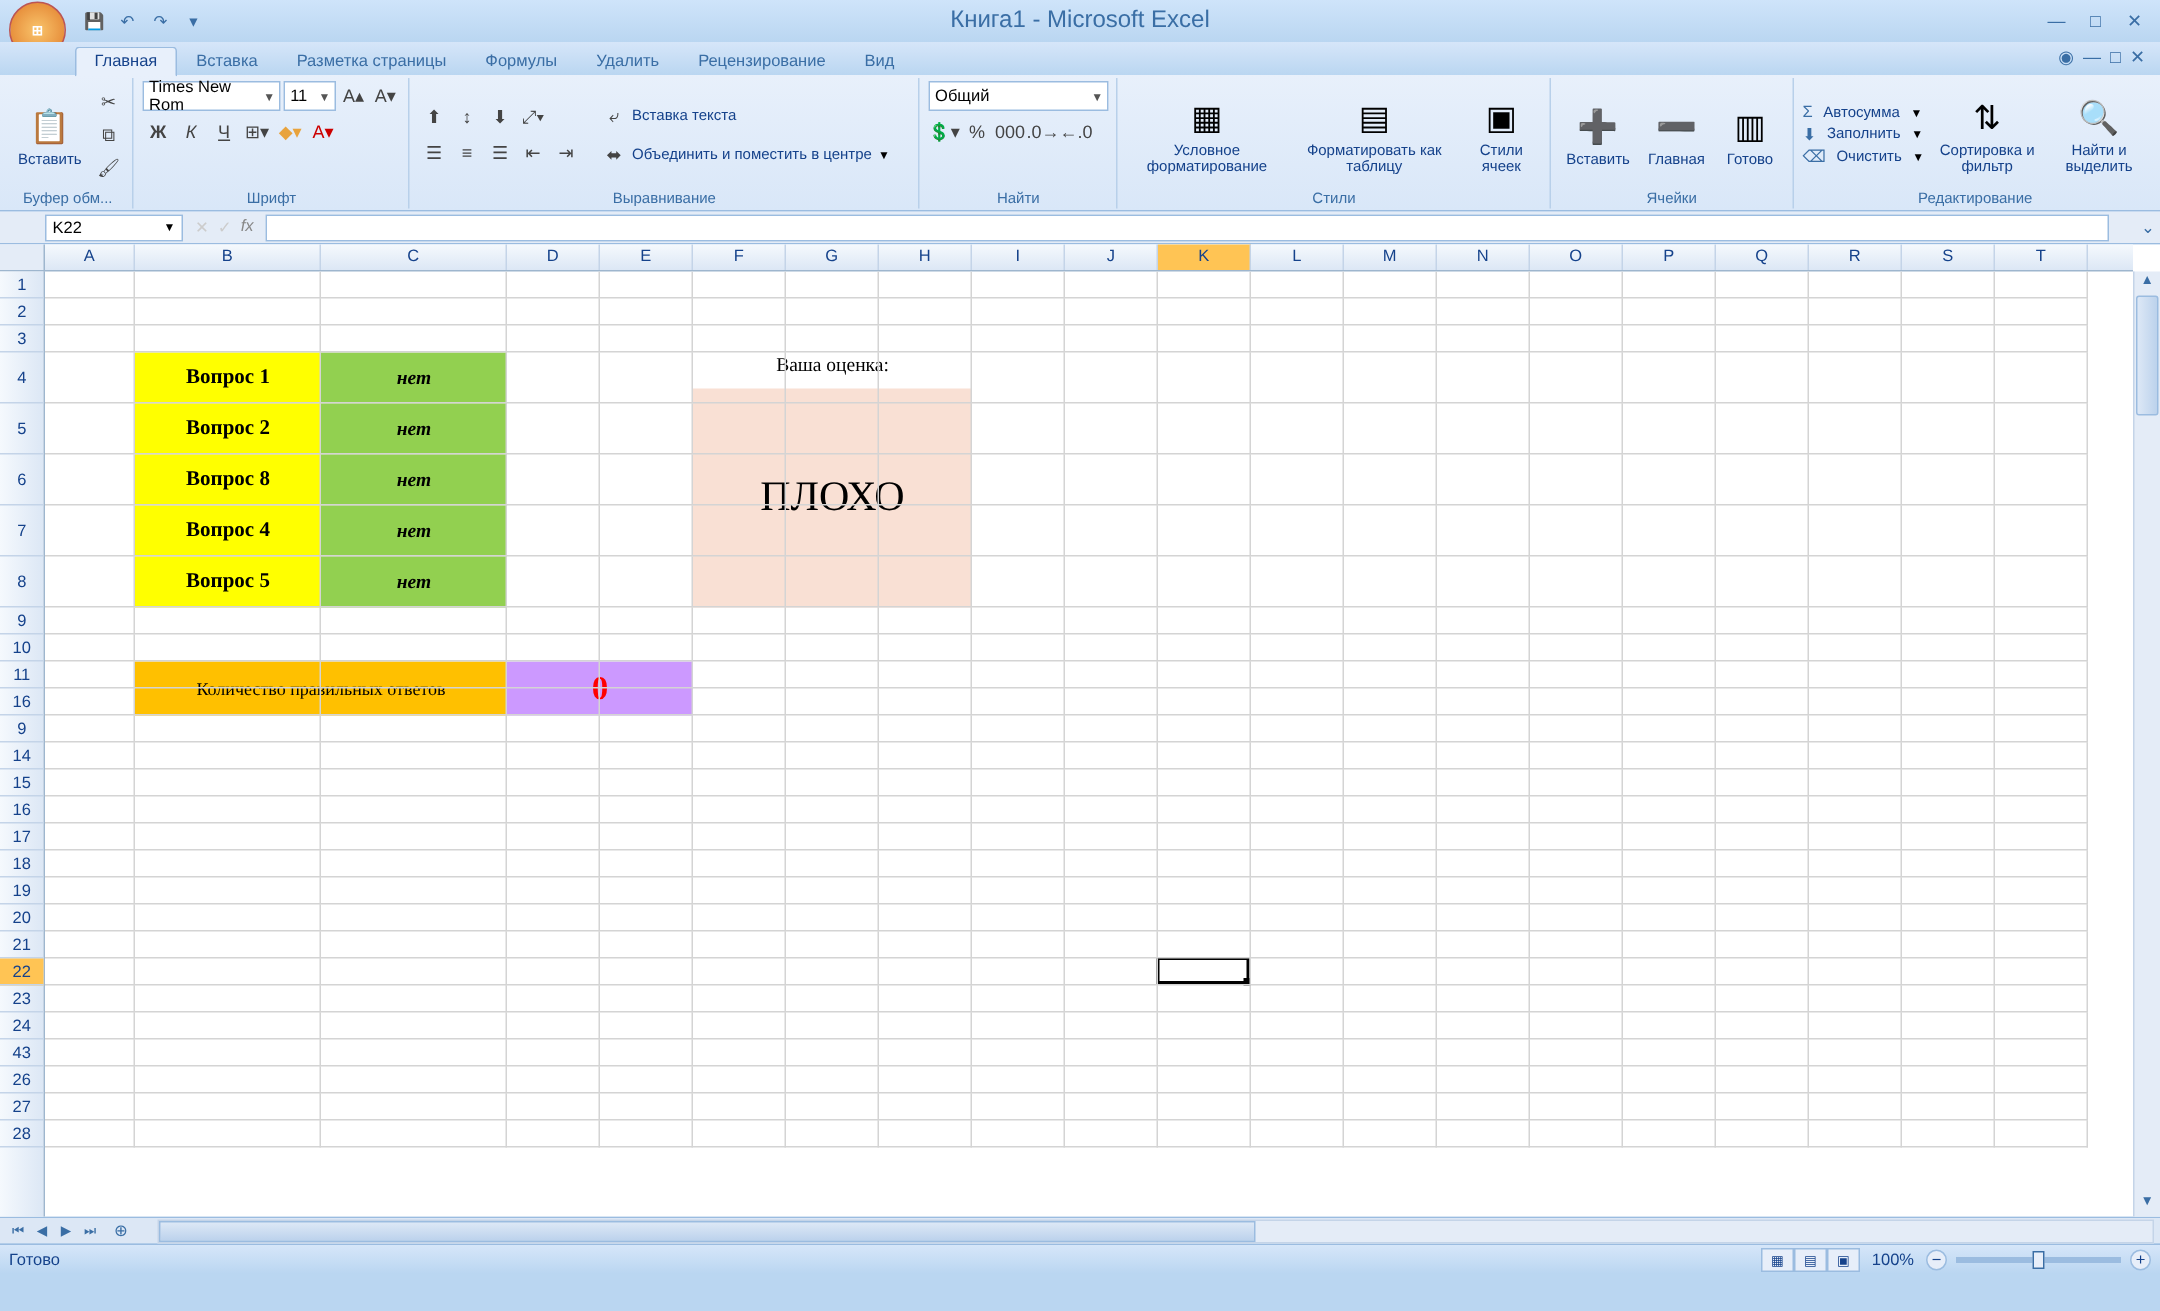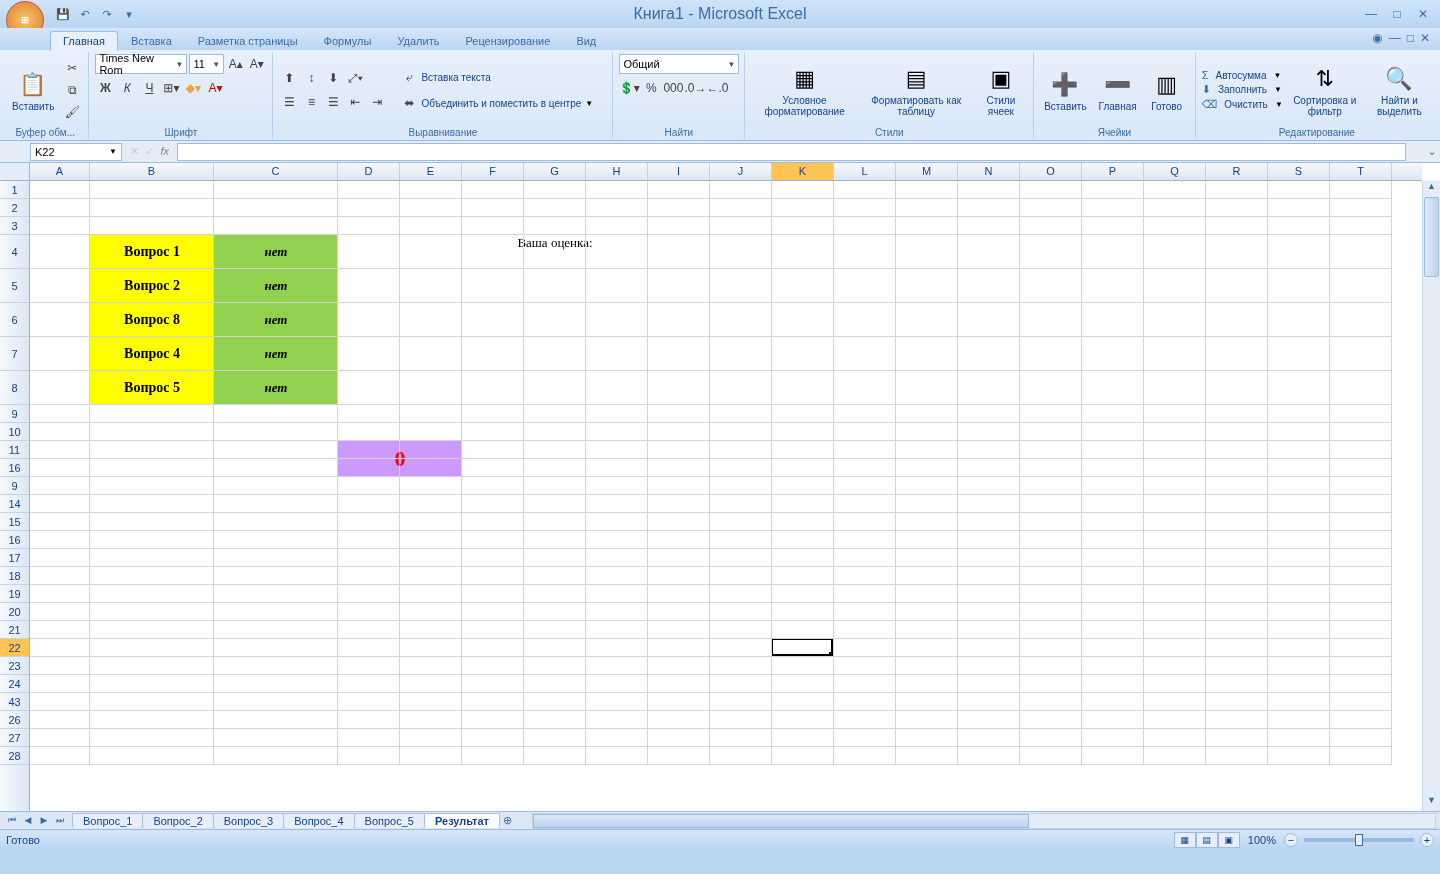--- a/index.html
+++ b/index.html
@@ -346,23 +346,25 @@
     <div class="ov q-ans" style="left:184px;top:54px;width:124px;height:34px;">нет</div>
     <div class="ov q-label" style="left:60px;top:88px;width:124px;height:34px;">Вопрос 2</div>
     <div class="ov q-ans" style="left:184px;top:88px;width:124px;height:34px;">нет</div>
     <div class="ov q-label" style="left:60px;top:122px;width:124px;height:34px;">Вопрос 8</div>
     <div class="ov q-ans" style="left:184px;top:122px;width:124px;height:34px;">нет</div>
     <div class="ov q-label" style="left:60px;top:156px;width:124px;height:34px;">Вопрос 4</div>
     <div class="ov q-ans" style="left:184px;top:156px;width:124px;height:34px;">нет</div>
     <div class="ov q-label" style="left:60px;top:190px;width:124px;height:34px;">Вопрос 5</div>
     <div class="ov q-ans" style="left:184px;top:190px;width:124px;height:34px;">нет</div>
 
+    <div class="ov count-lbl" style="left:60px;top:260px;width:248px;height:36px;">Количество правильных ответов</div>
     <div class="ov count-val" style="left:308px;top:260px;width:124px;height:36px;">0</div>
 
     <div class="ov grade-lbl" style="left:432px;top:54px;width:186px;height:24px;align-items:flex-start;justify-content:center;">Ваша оценка:</div>
+    <div class="ov grade-box" style="left:432px;top:78px;width:186px;height:146px;">ПЛОХО</div>
 
     <div class="sel-cell" id="selcell" style="left: 741px; top: 457px; width: 62px; height: 18px;"></div>
   <div class="cell-row" style="top: 0px;">
         <div class="cell" style="width: 60px; height: 18px;"></div>
         <div class="cell" style="width: 124px; height: 18px;"></div>
         <div class="cell" style="width: 124px; height: 18px;"></div>
         <div class="cell" style="width: 62px; height: 18px;"></div>
         <div class="cell" style="width: 62px; height: 18px;"></div>
         <div class="cell" style="width: 62px; height: 18px;"></div>
         <div class="cell" style="width: 62px; height: 18px;"></div>
@@ -982,28 +984,20 @@
   </div>
 </div>
 
 <div class="sheet-bar">
   <div class="nav-arrows">
     <div class="nav-arr">⏮</div>
     <div class="nav-arr">◀</div>
     <div class="nav-arr">▶</div>
     <div class="nav-arr">⏭</div>
   </div>
-  <div id="sheettabs" style="display:flex;">
-      <div class="sheet-tab">Вопрос_1</div>
-      <div class="sheet-tab">Вопрос_2</div>
-      <div class="sheet-tab">Вопрос_3</div>
-      <div class="sheet-tab">Вопрос_4</div>
-      <div class="sheet-tab">Вопрос_5</div>
-      <div class="sheet-tab active">Результат</div>
-    </div>
   <div style="margin-left:4px;color:#3a6ea5;">⊕</div>
   <div class="hscroll">
       <div class="thumb"></div>
     </div>
 </div>
 
 <div class="statusbar">
   <span>Готово</span>
   <div class="view-btns">
     <div class="view-btn">▦</div>

